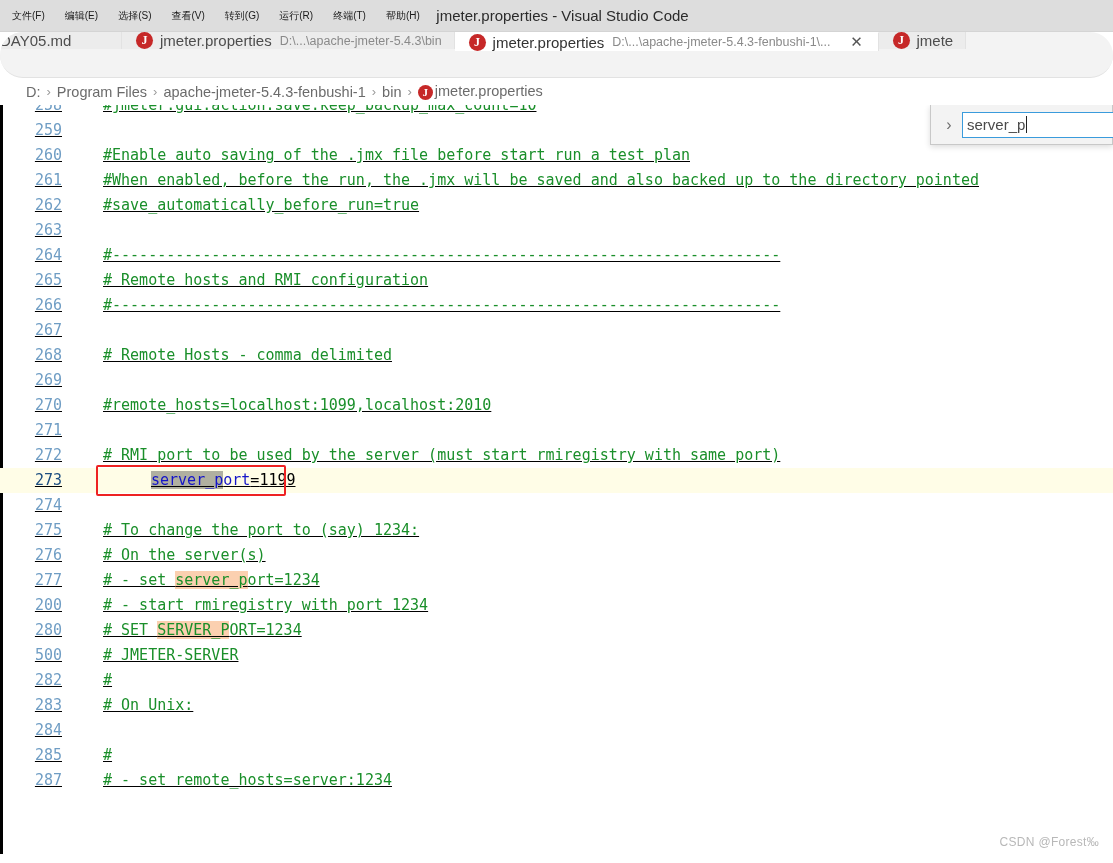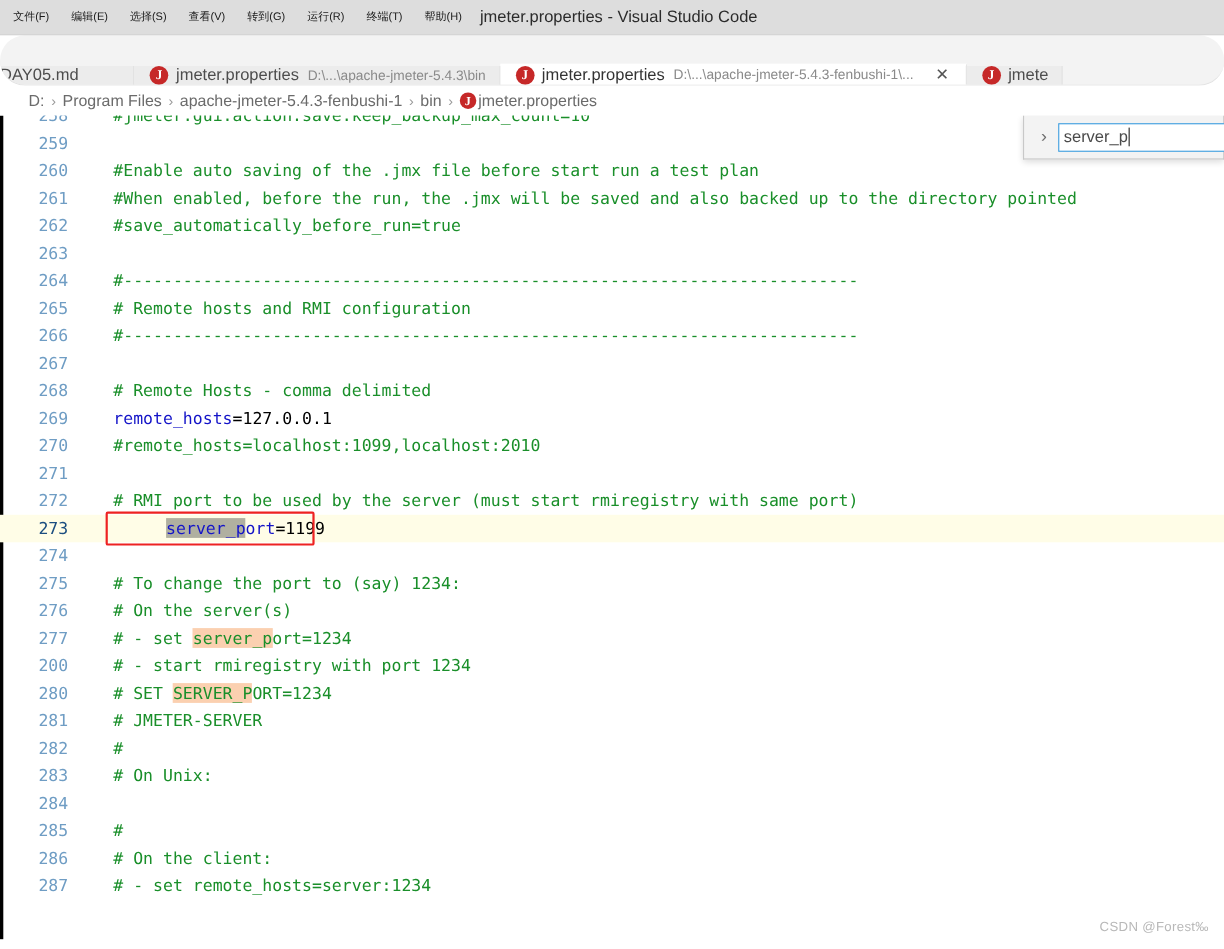--- a/index.html
+++ b/index.html
@@ -46,21 +46,21 @@
     color: #2b2b2b;
     pointer-events: none;
     white-space: nowrap;
   }
 
   
   .tabbar {
     height: 46px;
     background: #f3f3f3;
     display: flex;
-    align-items: flex-end;
+    align-items: flex-start;
     border-bottom: 1px solid #e2e2e2;
     overflow: hidden;
     border-radius: 23px;
   }
   .tab {
     display: flex;
     align-items: center;
     padding: 0 12px 0 14px;
     gap: 7px;
     min-width: 0;
@@ -162,20 +162,21 @@
     font-family: "DejaVu Sans Mono", "Liberation Mono", monospace;
     font-size: 15px;
     line-height: 25px;
   }
   .line {
     display: flex;
     height: 25px;
     align-items: flex-end;
     white-space: pre;
     position: relative;
+    text-decoration: underline;
   }
   .line.current { background: #fffde7; gap: 48px; }
   .ln {
     width: 74px;
     flex: 0 0 74px;
     text-align: right;
     padding-right: 12px;
     color: #6f9dc4;
     font-size: 15px;
     user-select: none;
@@ -332,37 +333,36 @@
         <div class="line"><div class="ln">259</div><div class="code"></div></div>
         <div class="line"><div class="ln">260</div><div class="code"><span class="cmt">#Enable auto saving of the .jmx file before start run a test plan</span></div></div>
         <div class="line"><div class="ln">261</div><div class="code"><span class="cmt">#When enabled, before the run, the .jmx will be saved and also backed up to the directory pointed</span></div></div>
         <div class="line"><div class="ln">262</div><div class="code"><span class="cmt">#save_automatically_before_run=true</span></div></div>
         <div class="line"><div class="ln">263</div><div class="code"></div></div>
         <div class="line"><div class="ln">264</div><div class="code"><span class="cmt">#--------------------------------------------------------------------------</span></div></div>
         <div class="line"><div class="ln">265</div><div class="code"><span class="cmt"># Remote hosts and RMI configuration</span></div></div>
         <div class="line"><div class="ln">266</div><div class="code"><span class="cmt">#--------------------------------------------------------------------------</span></div></div>
         <div class="line"><div class="ln">267</div><div class="code"></div></div>
         <div class="line"><div class="ln">268</div><div class="code"><span class="cmt"># Remote Hosts - comma delimited</span></div></div>
-        <div class="line"><div class="ln">269</div><div class="code"><span class="key">remote_hosts</span><span class="op">=</span><span class="num">127.0.0.1</span></div></div>
+        <div class="line"><div class="ln">269</div></div>
         <div class="line"><div class="ln">270</div><div class="code"><span class="cmt">#remote_hosts=localhost:1099,localhost:2010</span></div></div>
         <div class="line"><div class="ln">271</div><div class="code"></div></div>
         <div class="line"><div class="ln">272</div><div class="code"><span class="cmt"># RMI port to be used by the server (must start rmiregistry with same port)</span></div></div>
         <div class="line current"><div class="ln">273</div><div class="code"><span class="key hit-sel">server_p</span><span class="key">ort</span><span class="op">=</span><span class="num">1199</span></div></div>
         <div class="line"><div class="ln">274</div><div class="code"></div></div>
         <div class="line"><div class="ln">275</div><div class="code"><span class="cmt"># To change the port to (say) 1234:</span></div></div>
         <div class="line"><div class="ln">276</div><div class="code"><span class="cmt"># On the server(s)</span></div></div>
         <div class="line"><div class="ln">277</div><div class="code"><span class="cmt"># - set </span><span class="cmt hit">server_p</span><span class="cmt">ort=1234</span></div></div>
         <div class="line"><div class="ln">200</div><div class="code"><span class="cmt"># - start rmiregistry with port 1234</span></div></div>
         <div class="line"><div class="ln">280</div><div class="code"><span class="cmt"># SET </span><span class="cmt hit">SERVER_P</span><span class="cmt">ORT=1234</span></div></div>
-        <div class="line"><div class="ln">281</div><div class="code"><span class="cmt"># JMETER-SERVER</span></div></div>
+        <div class="line"><div class="ln">500</div><div class="code"><span class="cmt"># JMETER-SERVER</span></div></div>
         <div class="line"><div class="ln">282</div><div class="code"><span class="cmt">#</span></div></div>
         <div class="line"><div class="ln">283</div><div class="code"><span class="cmt"># On Unix:</span></div></div>
         <div class="line"><div class="ln">284</div></div>
         <div class="line"><div class="ln">285</div><div class="code"><span class="cmt">#</span></div></div>
-        <div class="line"><div class="ln">286</div><div class="code"><span class="cmt"># On the client:</span></div></div>
         <div class="line"><div class="ln">287</div><div class="code"><span class="cmt"># - set remote_hosts=server:1234</span></div></div>
         <div class="selbox" style="top: 372px; left: 96px; width: 190px; height: 31px;"></div>
       </div>
 
     <div class="find-widget">
       <span class="find-toggle">›</span>
       <span class="find-input-wrap">
         <span class="find-input-text">server_p</span>
           <span class="caret"></span>
       </span>

